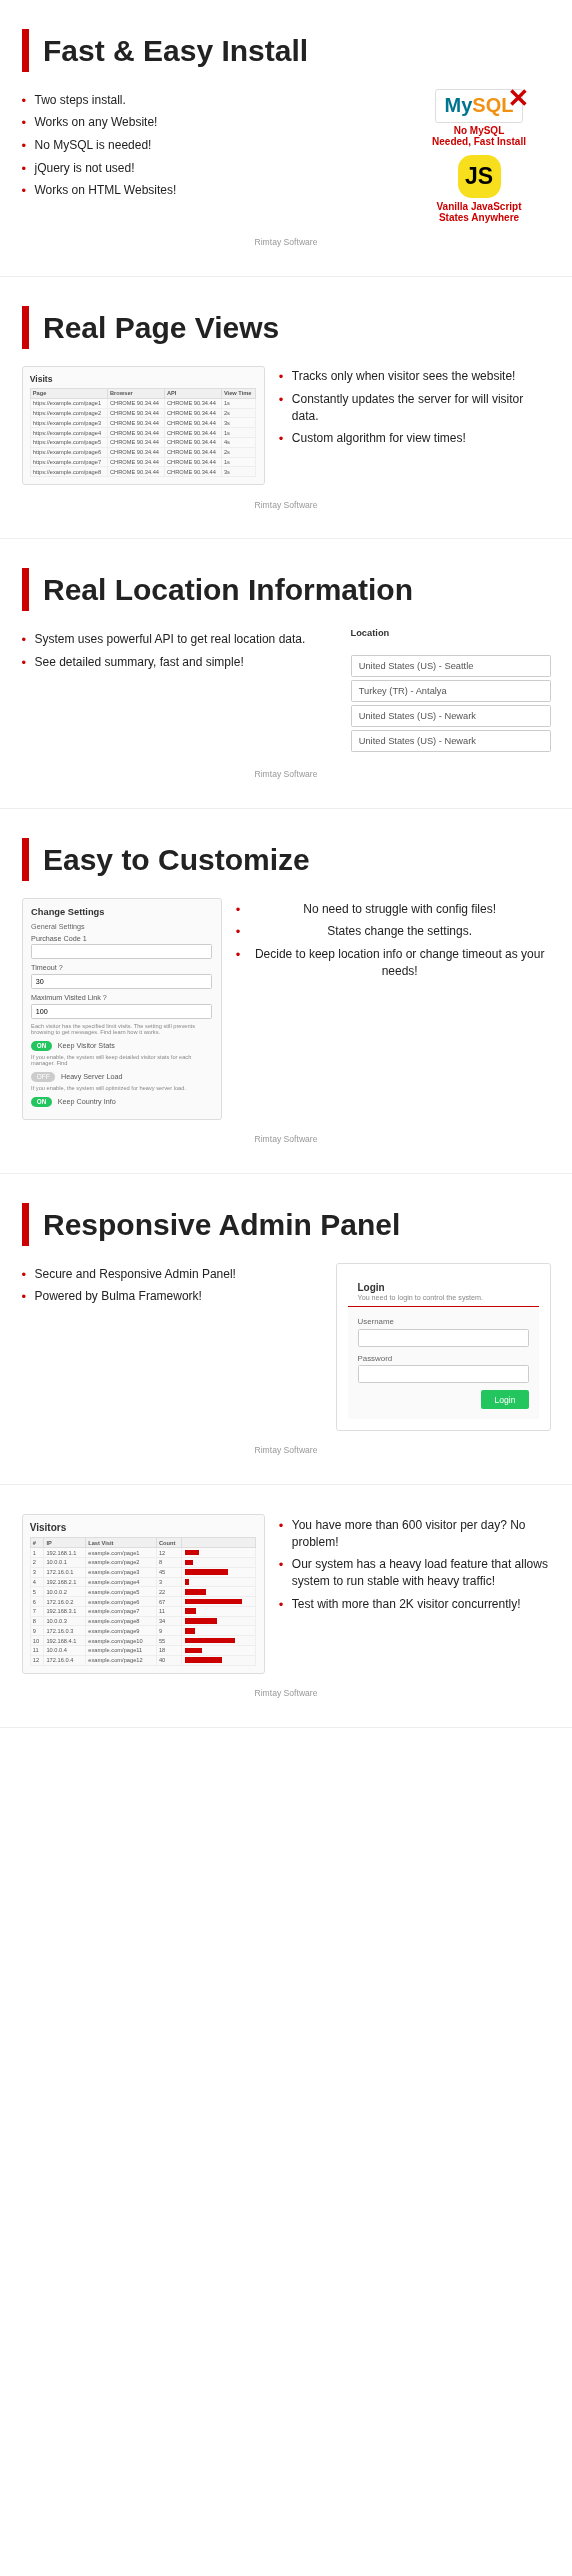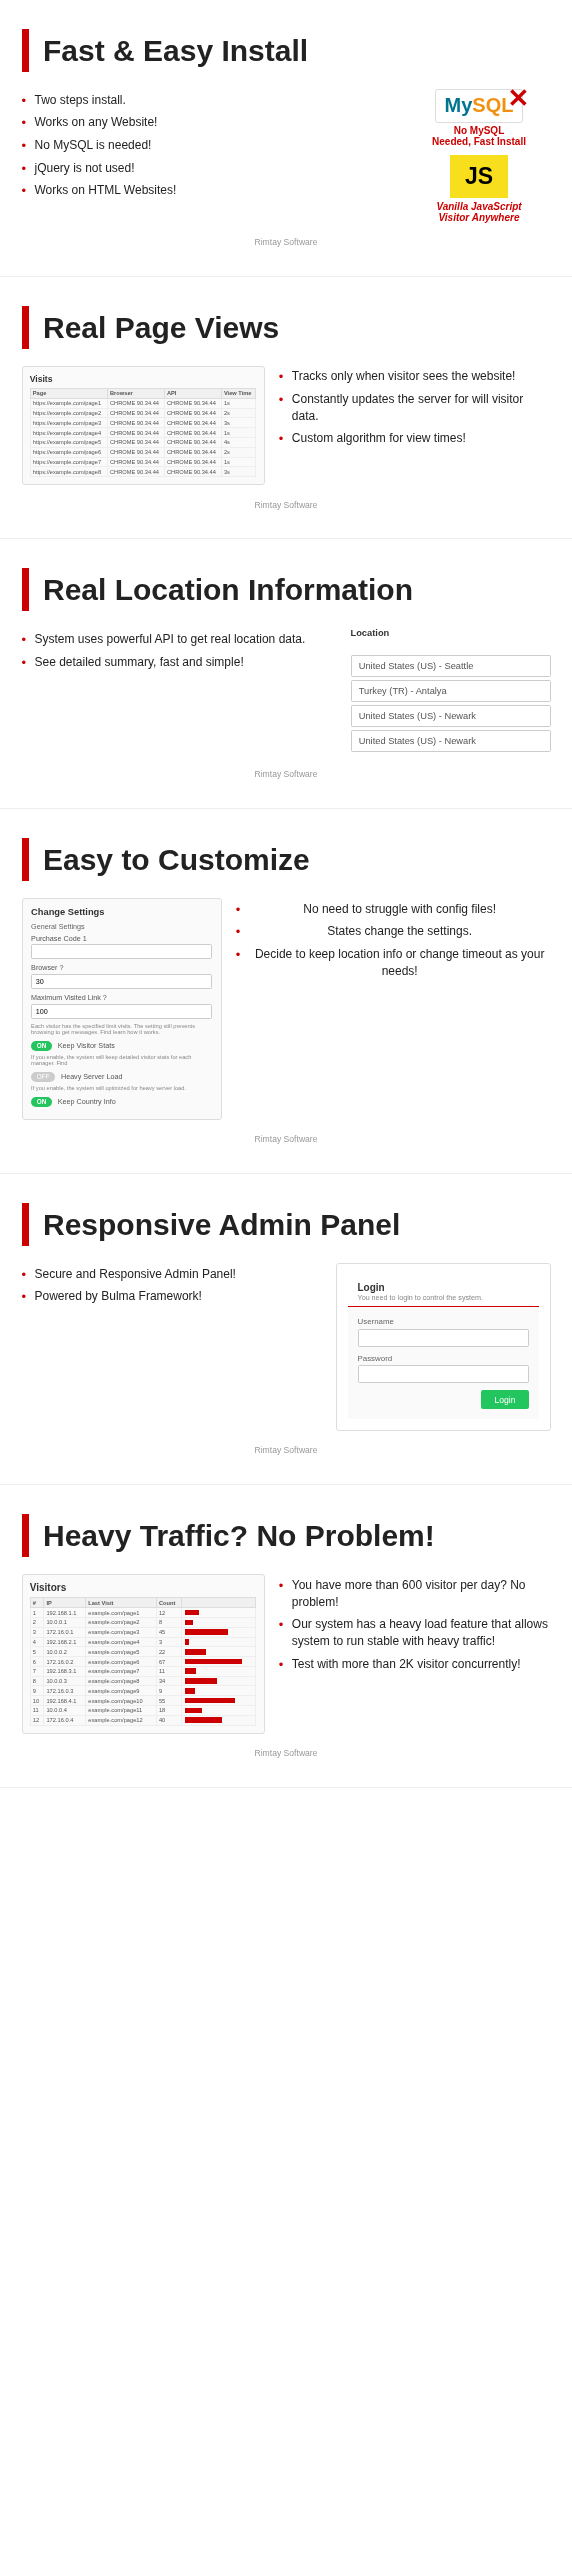--- a/index.html
+++ b/index.html
@@ -108,35 +108,34 @@
       margin-top: 2.9px;
     }
     .js-box {
       text-align: center;
     }
     .js-badge {
       background: #f7df1e;
       color: #000;
       font-weight: bold;
       font-size: 23px;
-      width: 58px;
+      width: 43px;
       height: 43px;
       display: flex;
       align-items: center;
       justify-content: center;
       margin: 0 auto;
-      border-radius: 0;
+      border-radius: 14px;
     }
     .js-label {
       color: #cc0000;
       font-weight: bold;
       font-size: 10px;
       text-align: center;
       margin-top: 2.9px;
-      font-style: italic;
     }
 
     
     .s2-content {
       display: flex;
       gap: 14.3px;
       align-items: flex-start;
     }
     .s2-table-mock {
       flex-shrink: 0;
@@ -419,21 +418,21 @@
         </div>
         <div class="mysql-label">
           <span>No MySQL</span><br>
           <span>Needed, Fast Install</span>
         </div>
       </div>
       <div class="js-box">
         <div class="js-badge">JS</div>
         <div class="js-label">
           <span>Vanilla JavaScript</span><br>
-          <span>Visitor Anywhere</span>
+          <span>States Anywhere</span>
         </div>
       </div>
     </div>
   </div>
   <div class="rimtay-credit">Rimtay Software</div>
 </div>
 
 <div class="section">
   <div class="section-title-wrapper">
     <div class="red-bar"></div>
@@ -541,21 +540,21 @@
   <div class="section-title-wrapper">
     <div class="red-bar"></div>
     <h1 class="section-title">Easy to Customize</h1>
   </div>
   <div class="s4-content">
     <div class="s4-settings-mock">
       <div class="s4-settings-title">Change Settings</div>
       <div class="s4-section-label">General Settings</div>
       <div class="s4-field-label">Purchase Code 1</div>
       <input class="s4-field-input" type="text" style="">
-      <div class="s4-field-label">Browser ?</div>
+      <div class="s4-field-label">Timeout ?</div>
       <input class="s4-field-input" type="text" value="30" style="">
       <div class="s4-field-label">Maximum Visited Link ?</div>
       <input class="s4-field-input" type="text" value="100" style="">
       <div style="font-size:5.7px;color:#888;margin-bottom:5.7px;">Each visitor has the specified limit visits. The setting still prevents browsing to get messages. Find learn how it works.</div>
       <div class="s4-toggle-row">
         <span class="toggle-on">ON</span>
         <span class="s4-toggle-label">Keep Visitor Stats</span>
       </div>
       <div style="font-size:5.7px;color:#888;margin-bottom:5.7px;">If you enable, the system will keep detailed visitor stats for each manager. Find</div>
       <div class="s4-toggle-row">
@@ -604,24 +603,20 @@
         <div style="overflow:hidden;">
           <button class="login-btn">Login</button>
         </div>
       </div>
     </div>
   </div>
   <div class="rimtay-credit">Rimtay Software</div>
 </div>
 
 <div class="section">
-  <div class="section-title-wrapper">
-    <div class="red-bar"></div>
-    <h1 class="section-title">Heavy Traffic? No Problem!</h1>
-  </div>
   <div class="s6-content">
     <div class="s6-visitors-mock">
       <div class="s6-visitors-title">Visitors</div>
       <table class="visitors-table">
         <thead>
           <tr>
             <th>#</th>
             <th>IP</th>
             <th>Last Visit</th>
             <th>Count</th>

